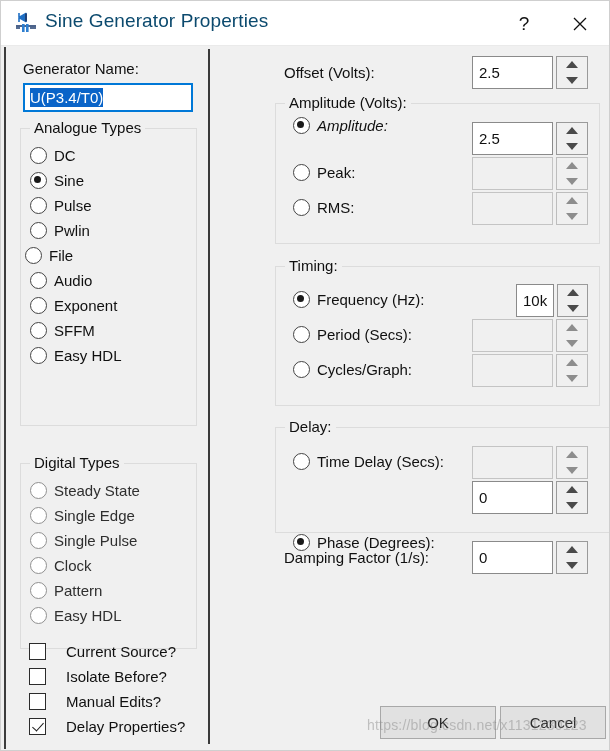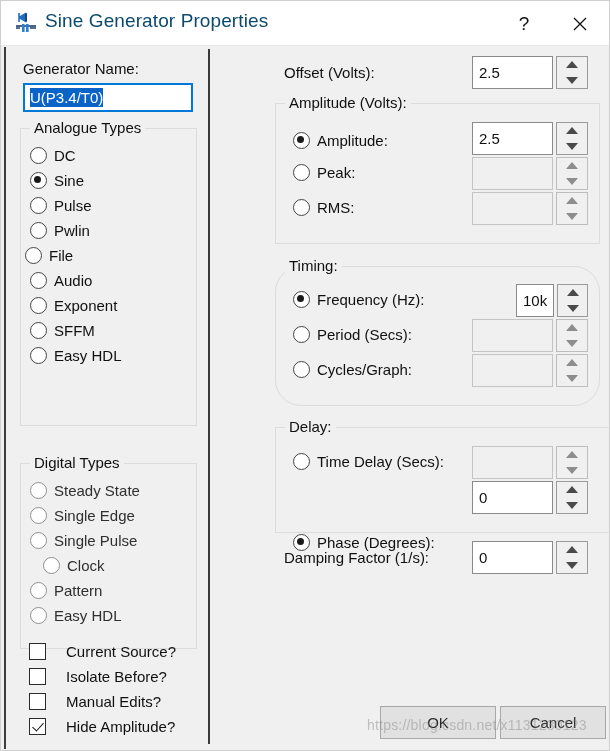--- a/index.html
+++ b/index.html
@@ -309,21 +309,21 @@
         <span class="radio-label disabled">Steady State</span>
       </div>
       <div class="radio-row" style="left:9px; top:43px;">
         <span class="radio disabled"></span>
         <span class="radio-label disabled">Single Edge</span>
       </div>
       <div class="radio-row" style="left:9px; top:68px;">
         <span class="radio disabled"></span>
         <span class="radio-label disabled">Single Pulse</span>
       </div>
-      <div class="radio-row" style="left:22px; top:93px;">
+      <div class="radio-row" style="left:9px; top:93px;">
         <span class="radio disabled"></span>
         <span class="radio-label disabled">Clock</span>
       </div>
       <div class="radio-row" style="left:9px; top:118px;">
         <span class="radio disabled"></span>
         <span class="radio-label disabled">Pattern</span>
       </div>
       <div class="radio-row" style="left:9px; top:143px;">
         <span class="radio disabled"></span>
         <span class="radio-label disabled">Easy HDL</span>
@@ -337,21 +337,21 @@
     <div class="check-row" style="left:23px; top:646px;">
       <span class="checkbox"></span>
       <span class="check-label">Manual Edits?</span>
     </div>
     <div class="check-row" style="left:23px; top:621px;">
       <span class="checkbox"></span>
       <span class="check-label">Isolate Before?</span>
     </div>
     <div class="check-row" style="left:23px; top:671px;">
       <span class="checkbox checked"></span>
-      <span class="check-label">Hide Amplitude?</span>
+      <span class="check-label">Delay Properties?</span>
     </div>
   </div>
 
   <div id="divider"></div>
 
   <div id="right-panel">
 
     <div class="lbl" style="left:74px; top:17px;">Offset (Volts):</div>
     <div class="spin" style="left:262px; top:9px; width:116px;">
       <div class="spin-box">2.5</div>
@@ -361,21 +361,21 @@
           </div>
         <div class="spin-btn spin-down">
             <span class="tri"></span>
           </div>
       </div>
     </div>
 
     <div class="group" style="left:65px; top:56px; width:325px; height:141px;">
       <div class="group-title">Amplitude (Volts):</div>
 
-      <div class="radio-row" style="left:17px; top:28px;">
+      <div class="radio-row" style="left:17px; top:13px;font-style:italic;">
         <span class="radio checked"></span>
         <span class="radio-label">Amplitude:</span>
       </div>
       <div class="spin" style="left:196px; top:18px; width:116px;">
         <div class="spin-box">2.5</div>
         <div class="spin-btns">
           <div class="spin-btn spin-up">
               <span class="tri"></span>
             </div>
           <div class="spin-btn spin-down">
@@ -410,21 +410,21 @@
           <div class="spin-btn spin-up">
               <span class="tri"></span>
             </div>
           <div class="spin-btn spin-down">
               <span class="tri"></span>
             </div>
         </div>
       </div>
     </div>
 
-    <div class="group" style="left:65px; top:219px; width:325px; height:140px;border-radius:26px;">
+    <div class="group" style="left:65px; top:219px; width:325px; height:140px;">
       <div class="group-title">Timing:</div>
 
       <div class="radio-row" style="left:17px; top:24px;">
         <span class="radio checked"></span>
         <span class="radio-label">Frequency (Hz):</span>
       </div>
       <div class="spin" style="left:196px; top:17px; width:116px;padding-left:44px;">
         <div class="spin-box">10k</div>
         <div class="spin-btns">
           <div class="spin-btn spin-up">

